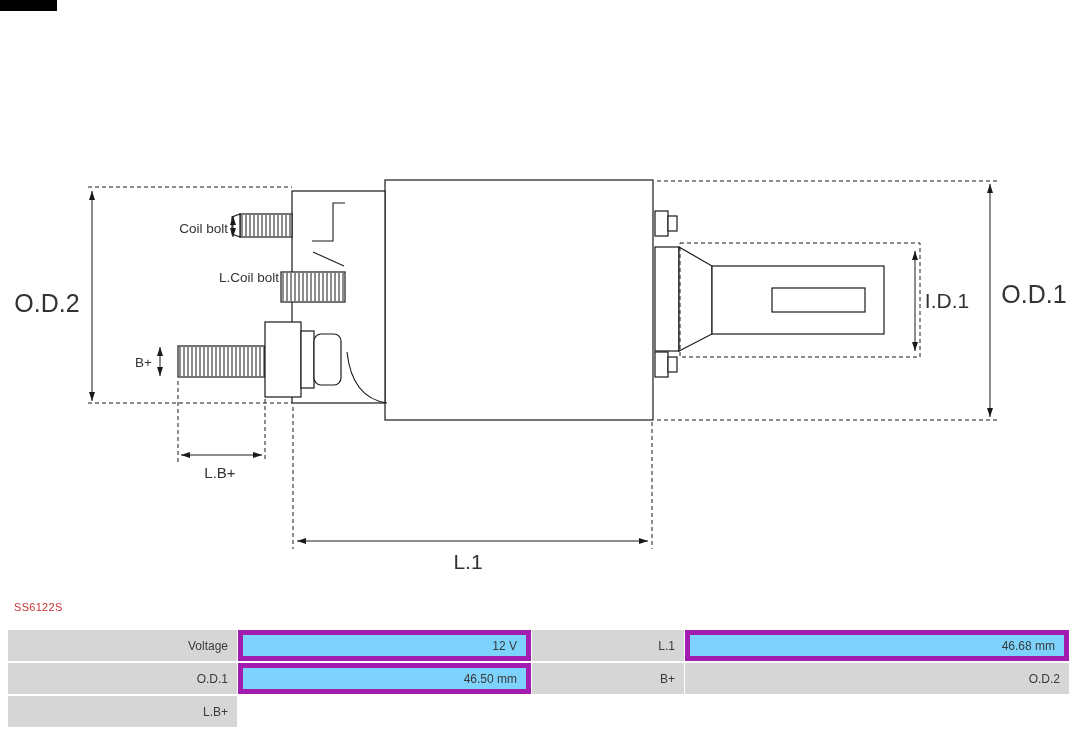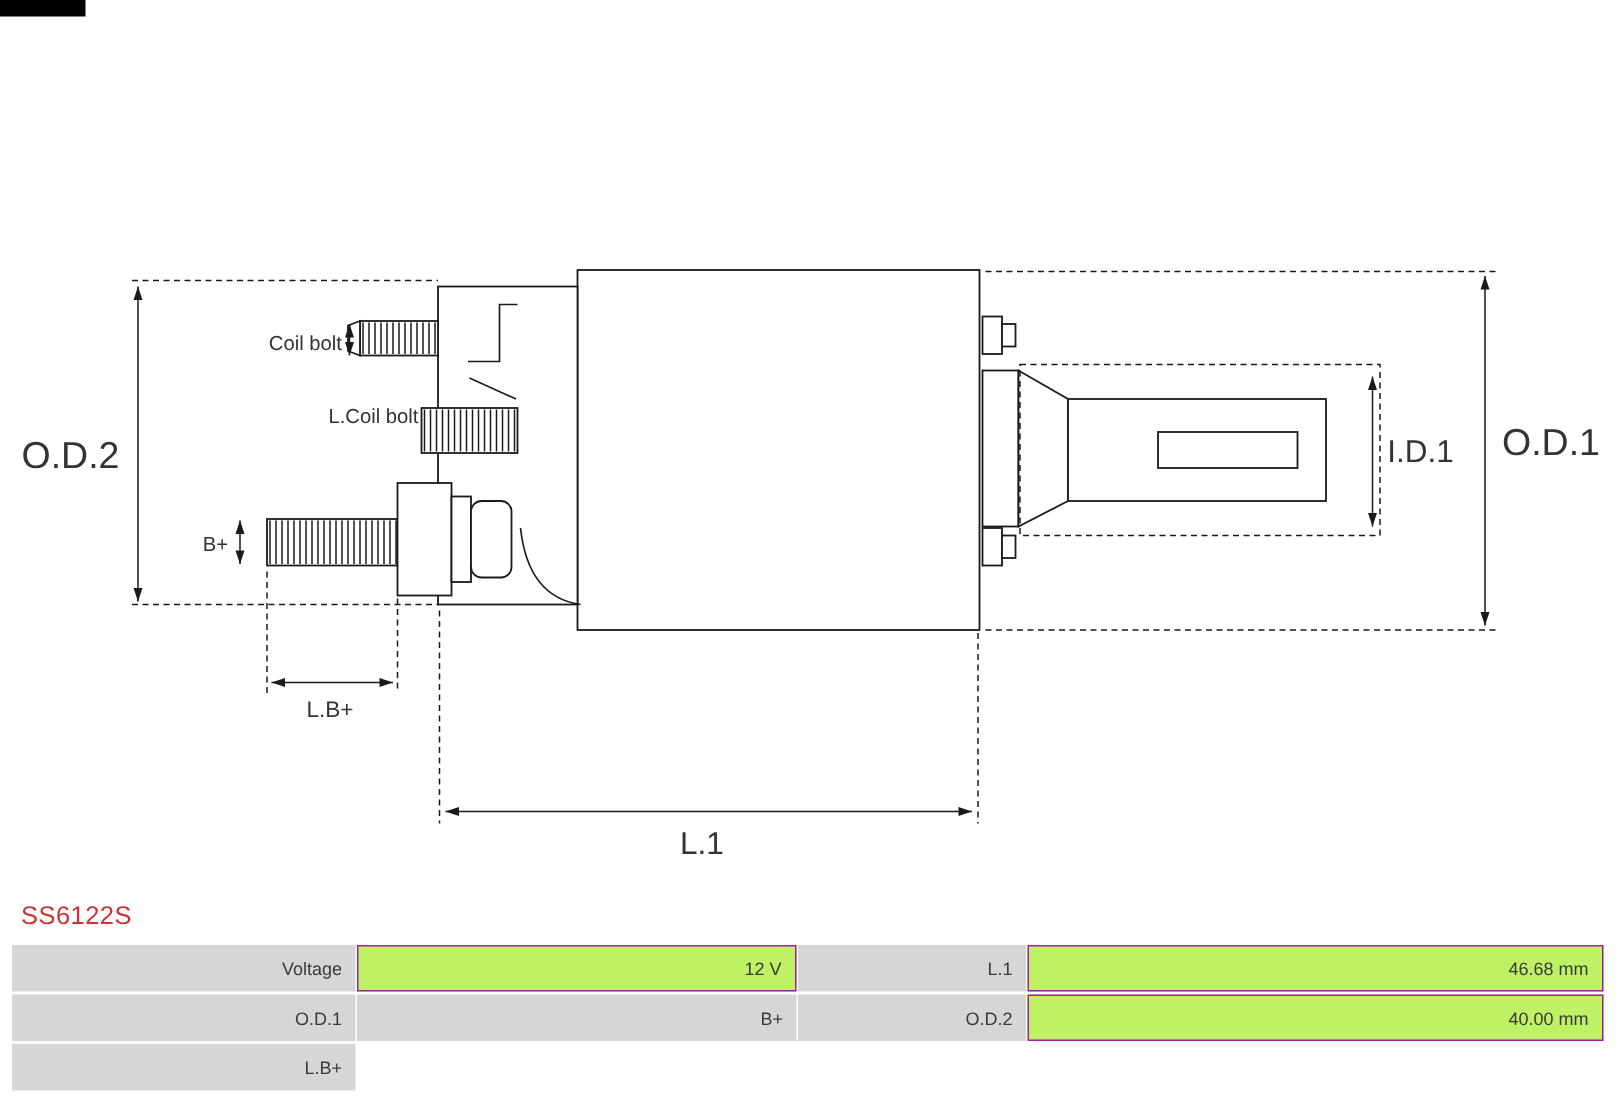--- a/index.html
+++ b/index.html
@@ -1,27 +1,27 @@
 <!DOCTYPE html>
 <html><head>
 <meta charset="utf-8">
 <style>
   html,body{margin:0;padding:0;background:#fff;}
   body{width:1080px;height:734px;font-family:"Liberation Sans",sans-serif;position:relative;overflow:hidden;}
   .page{position:relative;width:1080px;height:734px;background:#fff;}
   .corner-marker{position:absolute;left:0;top:0;width:57px;height:11px;background:#000;}
   .diagram-svg{position:absolute;left:0;top:0;}
-  .part-title{position:absolute;left:14px;top:601px;font-size:17px;letter-spacing:.3px;color:#cc3333;}
+  .part-title{position:absolute;left:14px;top:601px;font-size:11px;letter-spacing:.3px;color:#cc3333;}
   .spec-table{position:absolute;left:8px;top:630px;width:1058px;display:grid;
     grid-template-columns:229px 293px 152px 384px;grid-auto-rows:31px;
     row-gap:2px;column-gap:1px;font-size:12px;color:#3a3a3a;}
   .cell{display:flex;align-items:center;justify-content:flex-end;
     padding-right:9px;box-sizing:border-box;}
   .cell.label{background:#d6d6d6;}
-  .cell.value{background:#bef264;border:1px solid #a21caf;}
+  .cell.value{background:#7dd3fc;border:5px solid #a21caf;}
   text{fill:#333;font-family:"Liberation Sans",sans-serif;}
 </style>
 </head>
 <body>
 
 <div class="page">
 
   <div class="corner-marker"></div>
 
   <svg class="diagram-svg" width="1080" height="590" viewBox="0 0 1080 590">
@@ -164,20 +164,20 @@
   <div class="part-title">SS6122S</div>
 
   <div class="spec-table">
 
     <div class="cell label">Voltage</div>
     <div class="cell value">12 V</div>
     <div class="cell label">L.1</div>
     <div class="cell value">46.68 mm</div>
 
     <div class="cell label">O.D.1</div>
+    <div class="cell value">46.50 mm</div>
     <div class="cell label">B+</div>
 
     <div class="cell label">O.D.2</div>
-    <div class="cell value">40.00 mm</div>
     <div class="cell label">L.B+</div>
   </div>
 
 </div>
 
 </body></html>

